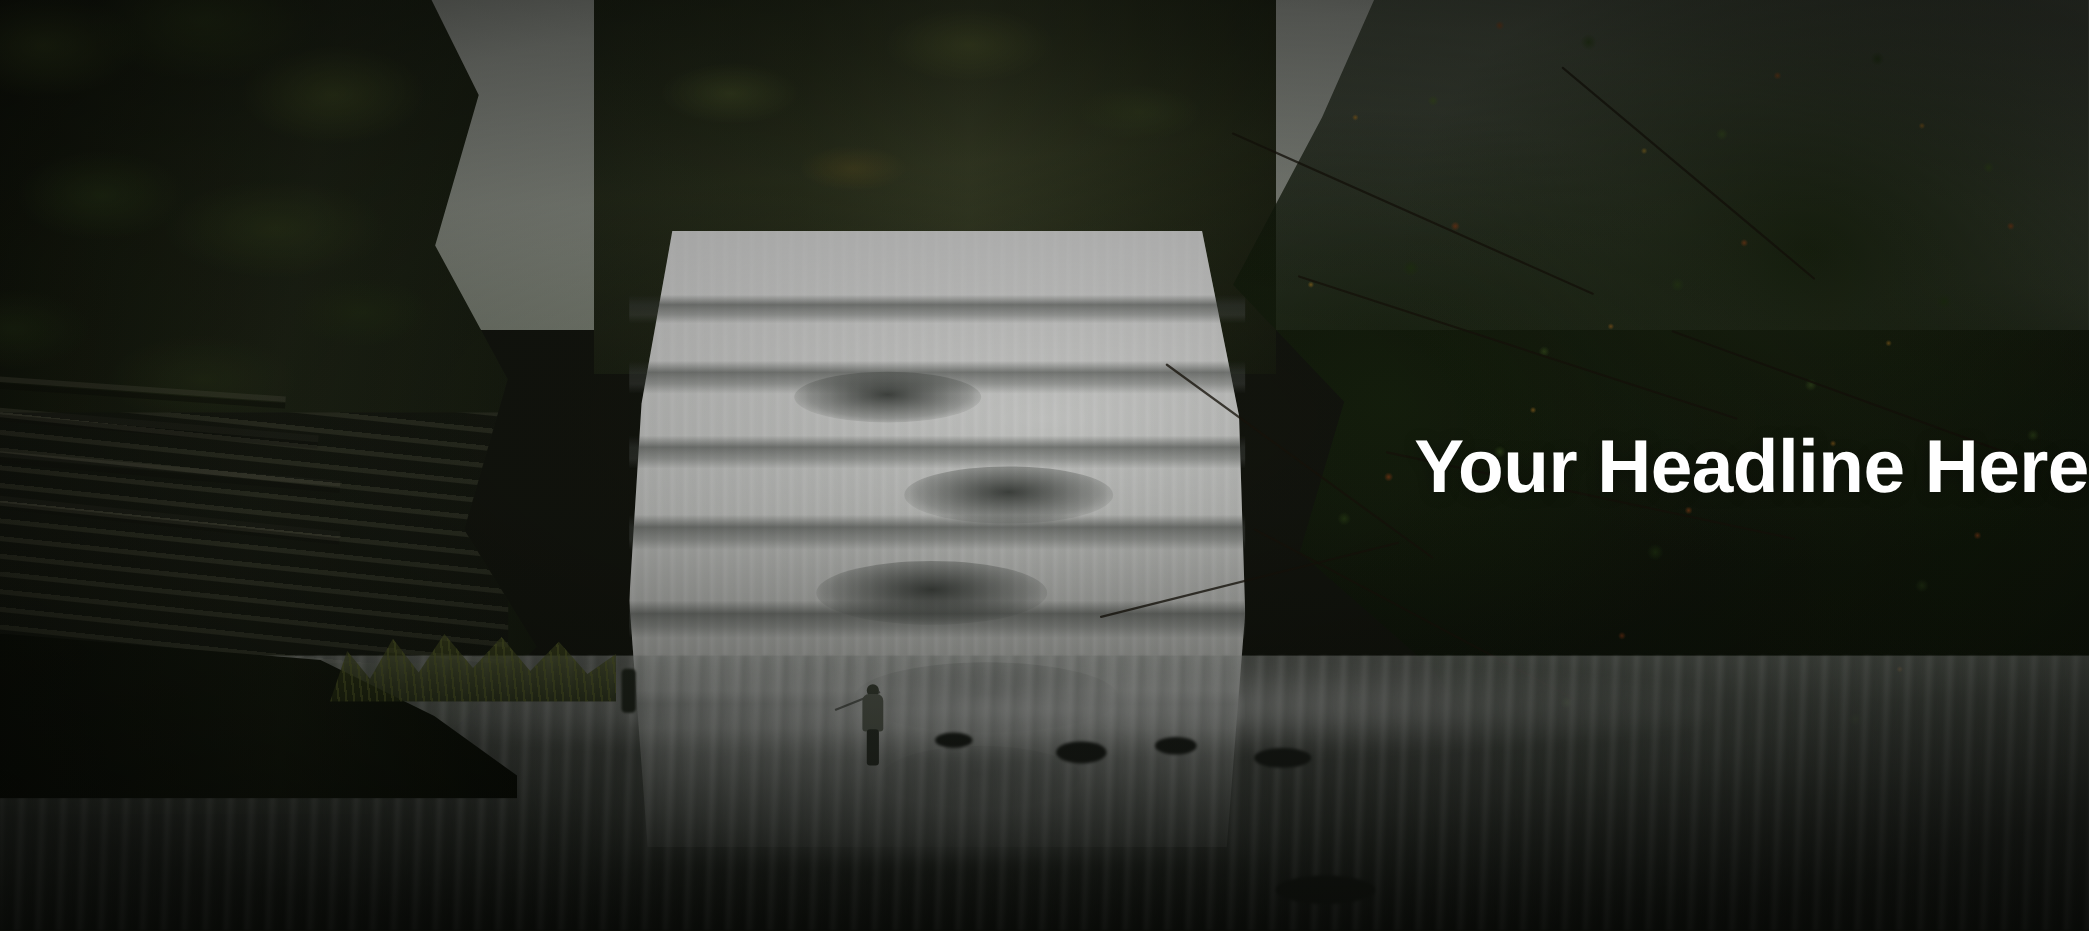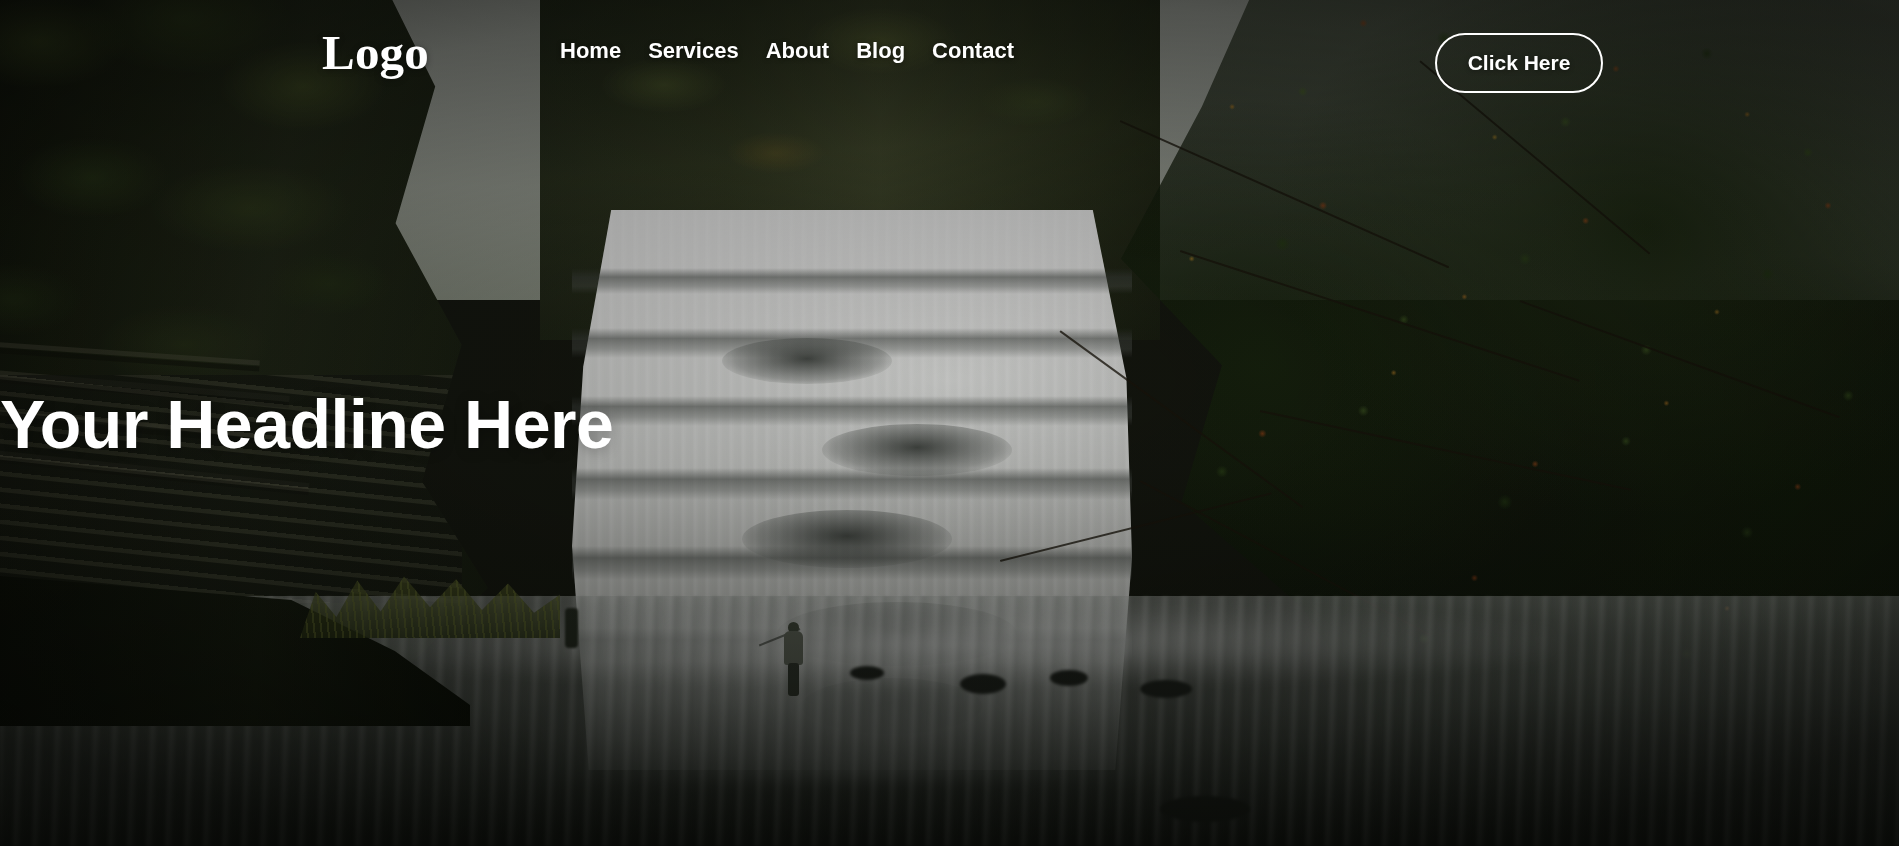--- a/index.html
+++ b/index.html
@@ -270,21 +270,21 @@
     background:transparent; color:#ffffff;
     font-family:"Liberation Sans", sans-serif;
     font-weight:700; font-size:21px;
     cursor:pointer; white-space:nowrap;
     text-shadow:0 1px 5px rgba(0,0,0,.4);
   }
 
   
   .headline-wrap{
     position:absolute; left:0; top:0; width:100%; height:100%;
-    display:flex; align-items:center; justify-content:flex-start;
+    display:flex; align-items:center; justify-content:flex-end;
     z-index:25; pointer-events:none;
   }
   .headline{
     font-family:"Liberation Sans", sans-serif;
     font-weight:700; font-size:68px; line-height:1;
     color:#ffffff; letter-spacing:-0.5px;
     text-align:center; white-space:nowrap;
     text-shadow:0 2px 14px rgba(0,0,0,.30);
     transform:translateY(1px);
   }
@@ -354,31 +354,18 @@
       <div class="body"></div>
       <div class="legs"></div>
     </div>
     <div class="angler2">
         <div class="b"></div>
       </div>
 
     <div class="overlay"></div>
   </div>
 
-  <div class="navbar">
-    <div class="logo">Logo</div>
-
-    <nav class="nav-links">
-      <a href="#">Home</a>
-      <a href="#">Services</a>
-      <a href="#">About</a>
-      <a href="#">Blog</a>
-      <a href="#">Contact</a>
-    </nav>
-
-    <button class="cta">Click Here</button>
-  </div>
 
   <div class="headline-wrap">
     <h1 class="headline">Your Headline Here</h1>
   </div>
 
 </div>
 
 </body></html>

